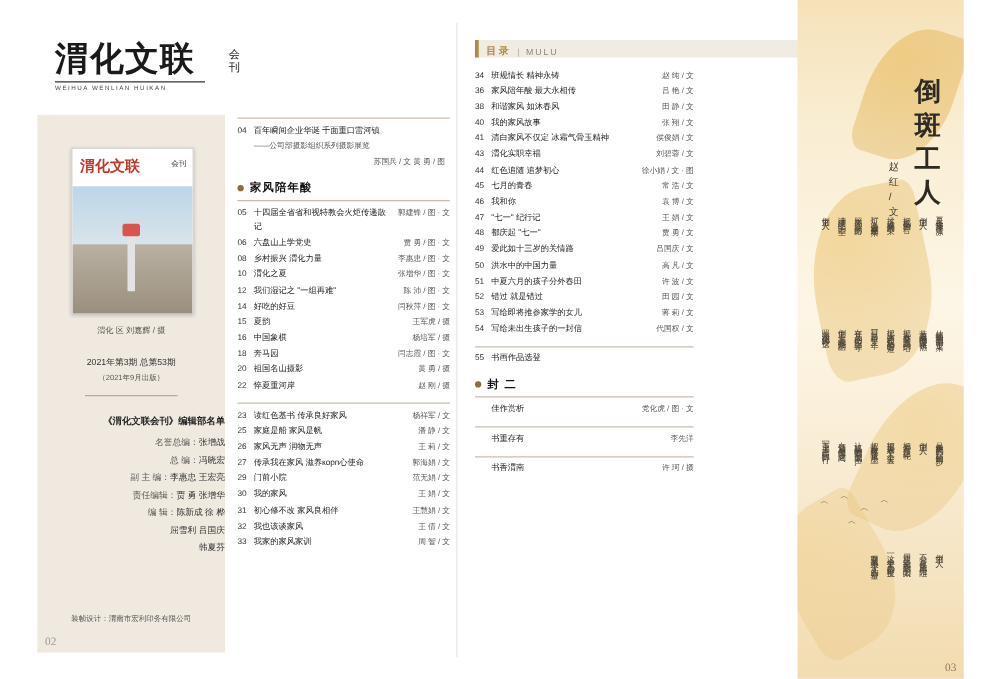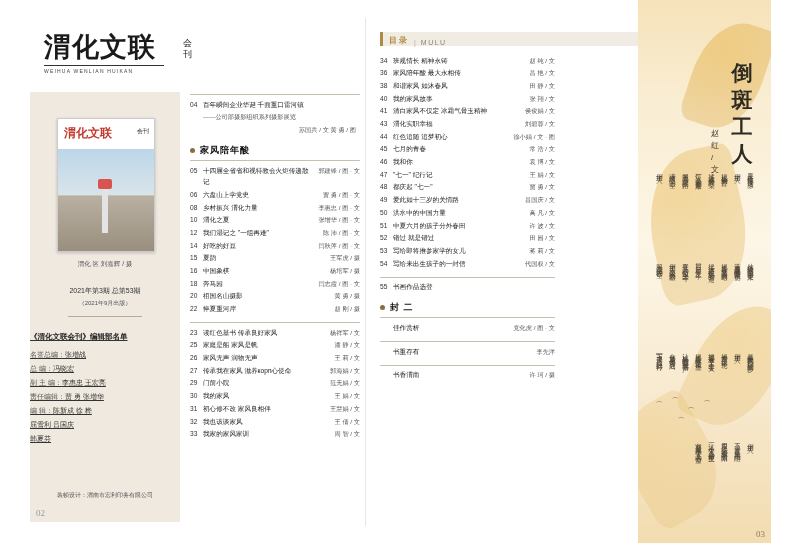--- a/index.html
+++ b/index.html
@@ -62,22 +62,22 @@
   }
   .issue-info{
     position:absolute;left:0;top:192px;width:150px;text-align:center;
     font-size:7px;color:#333;line-height:13px;
   }
   .issue-info .line2{font-size:6px;color:#555;}
   .issue-rule{
     position:absolute;left:38px;top:224px;width:74px;height:1px;background:#b9ab96;
   }
   .staff{
-    position:absolute;left:0;top:238px;width:150px;text-align:left;
-    font-size:7px;color:#333;line-height:14px;text-decoration:underline;
+    position:absolute;left:0;top:238px;width:150px;text-align:right;
+    font-size:7px;color:#333;line-height:14px;
   }
   .staff .staff-title{font-size:7.5px;font-weight:bold;margin-bottom:4px;color:#222;}
   .staff .row{display:block;}
   .staff .role{color:#555;}
   .design-note{
     position:absolute;left:0;bottom:22px;width:150px;text-align:center;
     font-size:6px;color:#555;
   }
   .folio-left{
     position:absolute;left:6px;bottom:4px;font-size:9px;color:#999;

